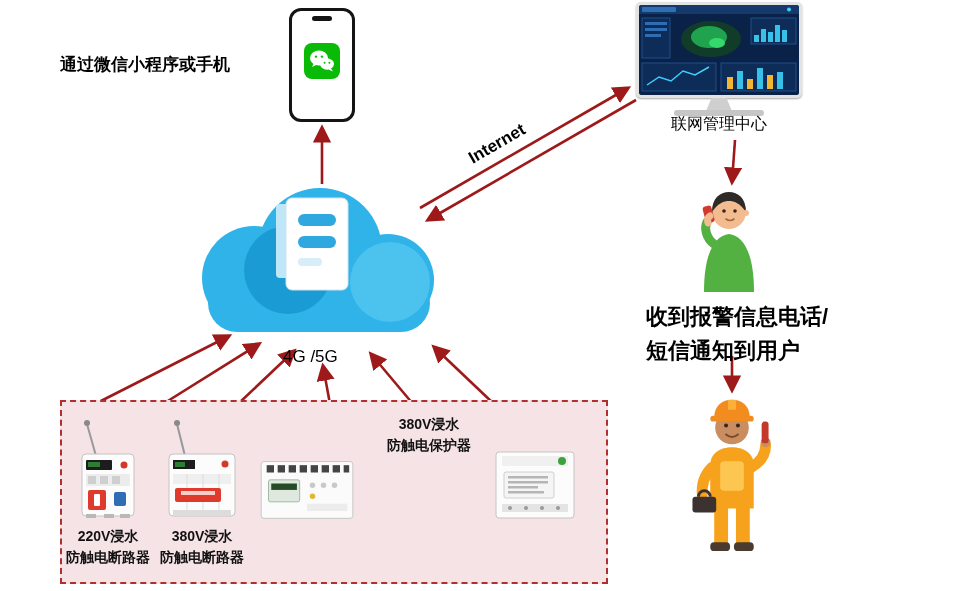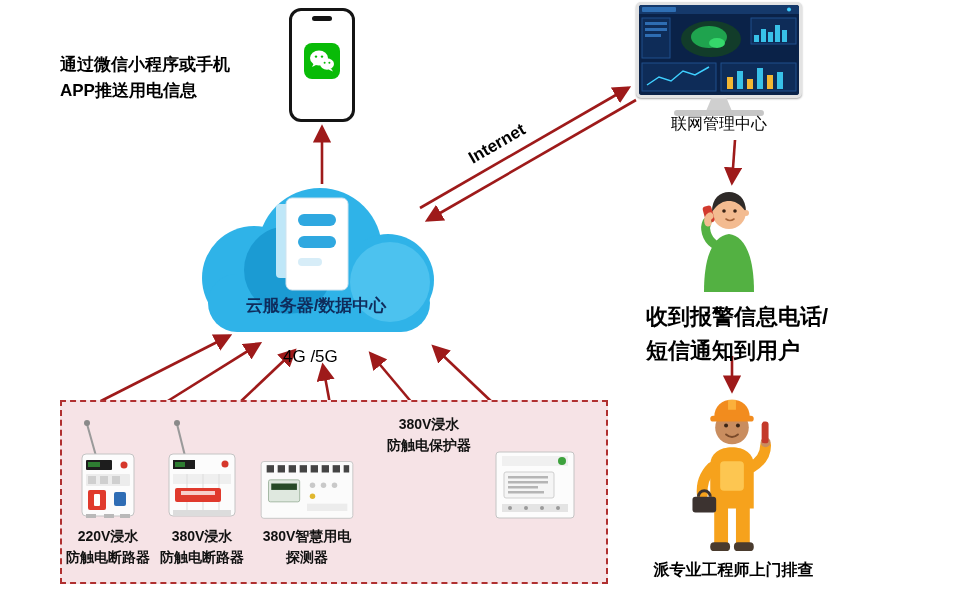--- a/index.html
+++ b/index.html
@@ -67,21 +67,20 @@
       <line x1="322" y1="184" x2="322" y2="128" marker-end="url(#ah)"></line>
       <line x1="420" y1="208" x2="628" y2="88" marker-end="url(#ah)"></line>
       <line x1="636" y1="100" x2="428" y2="220" marker-end="url(#ah)"></line>
       <line x1="735" y1="140" x2="732" y2="182" marker-end="url(#ah)"></line>
       <line x1="732" y1="356" x2="732" y2="390" marker-end="url(#ah)"></line>
     </g>
   </svg>
 
   <div class="note-wechat">
     <div>通过微信小程序或手机</div>
-    <div>APP推送用电信息</div>
   </div>
 
   <div class="phone">
     <div class="phone-notch"></div>
     <div class="wechat-badge">
       <svg width="30" height="30" viewBox="0 0 30 30">
         <ellipse cx="12" cy="12" rx="9" ry="7.4" fill="#fff"></ellipse>
         <path d="M7 17 L5 21 L10 18.6 Z" fill="#fff"></path>
         <circle cx="9" cy="10.6" r="1.2" fill="#09bb07"></circle>
         <circle cx="15" cy="10.6" r="1.2" fill="#09bb07"></circle>
@@ -138,21 +137,20 @@
         <rect x="28" y="96" width="222" height="58" rx="29"></rect>
       </g>
       <circle cx="108" cy="92" r="44" fill="#1b9bd3"></circle>
       <circle cx="210" cy="104" r="40" fill="#4cc2ef"></circle>
       <rect x="96" y="26" width="26" height="74" rx="4" fill="#bfe7f8"></rect>
       <rect x="106" y="20" width="62" height="92" rx="6" fill="#ffffff" stroke="#cfe3ef"></rect>
       <rect x="118" y="36" width="38" height="12" rx="6" fill="#2fa8e0"></rect>
       <rect x="118" y="58" width="38" height="12" rx="6" fill="#2fa8e0"></rect>
       <rect x="118" y="80" width="24" height="8" rx="4" fill="#d7edf8"></rect>
     </svg>
-    <div class="label-cloud">云服务器/数据中心</div>
   </div>
 
   <div class="label-4g5g">4G /5G</div>
   <div class="label-internet">Internet</div>
 
   <div class="person">
     <svg viewBox="0 0 78 110" width="78" height="110">
       <path d="M14 110 C14 72 24 54 39 52 C54 54 64 72 64 110 Z" fill="#53b142"></path>
       <circle cx="39" cy="30" r="17" fill="#f3bb90"></circle>
       <path d="M22 30 C22 16 30 10 39 10 C48 10 56 16 56 30 C50 21 44 19 39 19 C34 19 28 21 22 30 Z" fill="#2e2a28"></path>
@@ -186,21 +184,20 @@
       <path d="M14 110 a6 6 0 0 1 12 0" stroke="#3c3330" stroke-width="3" fill="none"></path>
       <circle cx="48" cy="40" r="17" fill="#c98d5f"></circle>
       <path d="M42 47 Q48 52 54 47" stroke="#7a4a2a" stroke-width="2" fill="none" stroke-linecap="round"></path>
       <circle cx="42" cy="38" r="2" fill="#3a2415"></circle>
       <circle cx="54" cy="38" r="2" fill="#3a2415"></circle>
       <path d="M30 30 C30 18 38 12 48 12 C58 12 66 18 66 30 Z" fill="#f28c1e"></path>
       <rect x="26" y="28" width="44" height="6" rx="3" fill="#f28c1e"></rect>
       <rect x="44" y="12" width="8" height="10" fill="#fbb03b"></rect>
     </svg>
   </div>
-  <div class="label-engineer">派专业工程师上门排查</div>
 
   <div class="device-box">
 
     <div class="dev-slot slot1">
       <div class="dev-fig">
         <svg viewBox="0 0 68 106" width="68" height="106">
           <line x1="22" y1="40" x2="13" y2="8" stroke="#9a9a9a" stroke-width="2"></line>
           <circle cx="13" cy="7" r="3" fill="#8a8a8a"></circle>
           <rect x="8" y="38" width="52" height="62" rx="4" fill="#fcfcfc" stroke="#c4c4c4"></rect>
           <rect x="12" y="44" width="26" height="10" rx="1" fill="#1d1d1d"></rect>
@@ -262,24 +259,20 @@
           <rect x="92" y="10" width="6" height="8" fill="#444"></rect>
           <rect x="10" y="26" width="34" height="24" rx="2" fill="#dfe8df" stroke="#9fb39f"></rect>
           <rect x="13" y="30" width="28" height="7" fill="#274a27"></rect>
           <circle cx="58" cy="32" r="3" fill="#c9c9c9"></circle>
           <circle cx="70" cy="32" r="3" fill="#c9c9c9"></circle>
           <circle cx="82" cy="32" r="3" fill="#c9c9c9"></circle>
           <circle cx="58" cy="44" r="3" fill="#e0b72e"></circle>
           <rect x="52" y="52" width="44" height="8" fill="#ececec"></rect>
         </svg>
       </div>
-      <div class="dev-label">
-        <span>380V智慧用电</span><br>
-        <span>探测器</span>
-      </div>
     </div>
 
     <div class="dev-slot slot4">
       <div class="dev-label">
         <span>380V浸水</span><br>
         <span>防触电保护器</span>
       </div>
     </div>
 
     <div class="dev-slot slot5">

